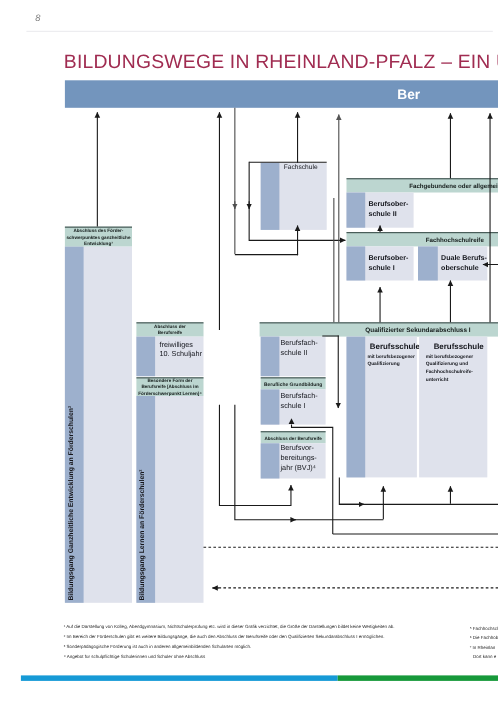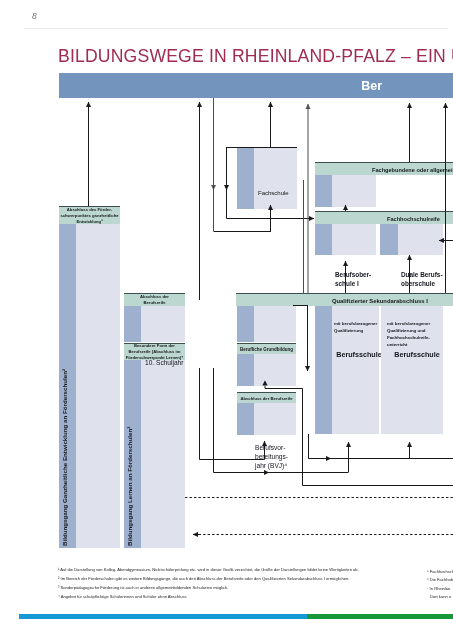--- a/index.html
+++ b/index.html
@@ -16,21 +16,21 @@
   .greenband{background:#bcd6d0;border-top:1.6px solid #3c4f4c;}
   .col{position:absolute;background:#dfe2ec;}
   .colstrip{position:absolute;background:#9db0cd;}
   .vtext{position:absolute;writing-mode:vertical-rl;transform:rotate(180deg);font-size:6.2px;font-weight:bold;color:#17171c;white-space:nowrap;letter-spacing:0px;}
 
   svg{position:absolute;left:0;top:0;}
   #hdrlabel{position:absolute;right:6px;top:79px;color:#fff;font-size:12.5px;font-weight:bold;}
   .capt{position:absolute;font-size:4.2px;font-weight:bold;color:#141b1a;line-height:1.42;text-align:center;display:flex;align-items:center;justify-content:center;white-space:pre-line;}
   .bandlabel{position:absolute;font-size:5.6px;font-weight:bold;color:#141b1a;display:flex;align-items:center;justify-content:flex-start;white-space:nowrap;}
   .bandlabel.small{font-size:4.5px;justify-content:center;}
-  .blabel{position:absolute;font-size:6.6px;color:#14161c;line-height:1.33;white-space:pre;margin-top:40px;}
+  .blabel{position:absolute;font-size:6.6px;color:#14161c;line-height:1.33;white-space:pre;}
   .blabel.sm{font-size:6.4px;font-weight:bold;line-height:1.45;}
   .blabel.c{font-size:7.2px;font-weight:bold;text-align:center;}
   .bsub{position:absolute;font-size:4.4px;font-weight:bold;color:#14161c;line-height:1.6;white-space:pre-line;}
 
   
   .fn{position:absolute;font-size:4.1px;color:#1d1d1d;line-height:1.95;white-space:nowrap;}
   #bottombar-blue{position:absolute;left:19px;top:614px;width:288px;height:5px;background:#169ad6;}
   #bottombar-green{position:absolute;left:307px;top:614px;width:146px;height:5px;background:#17993a;}
 </style>
 </head>

